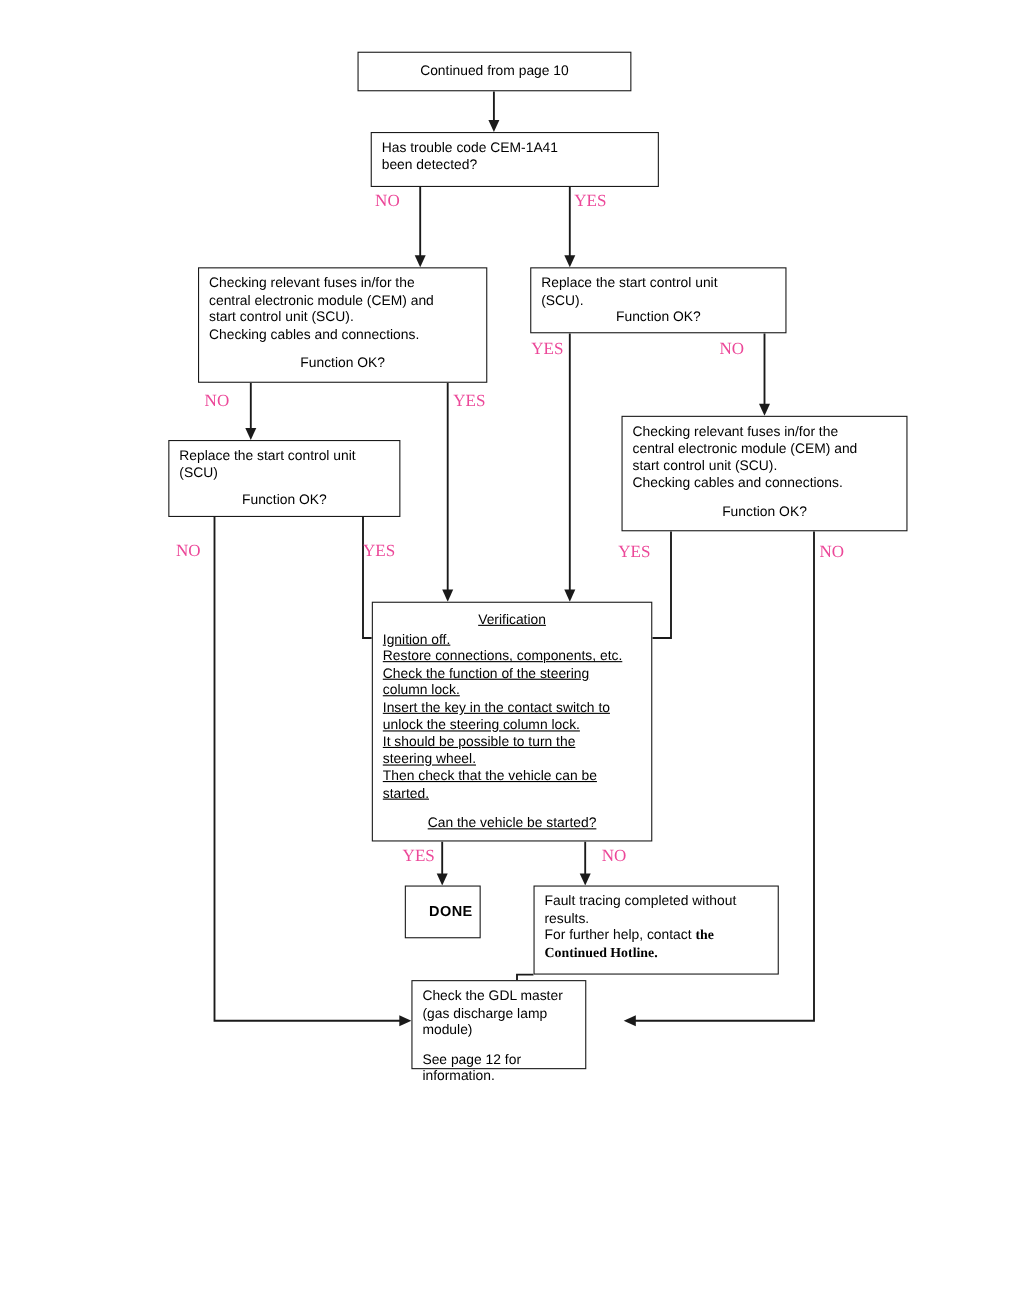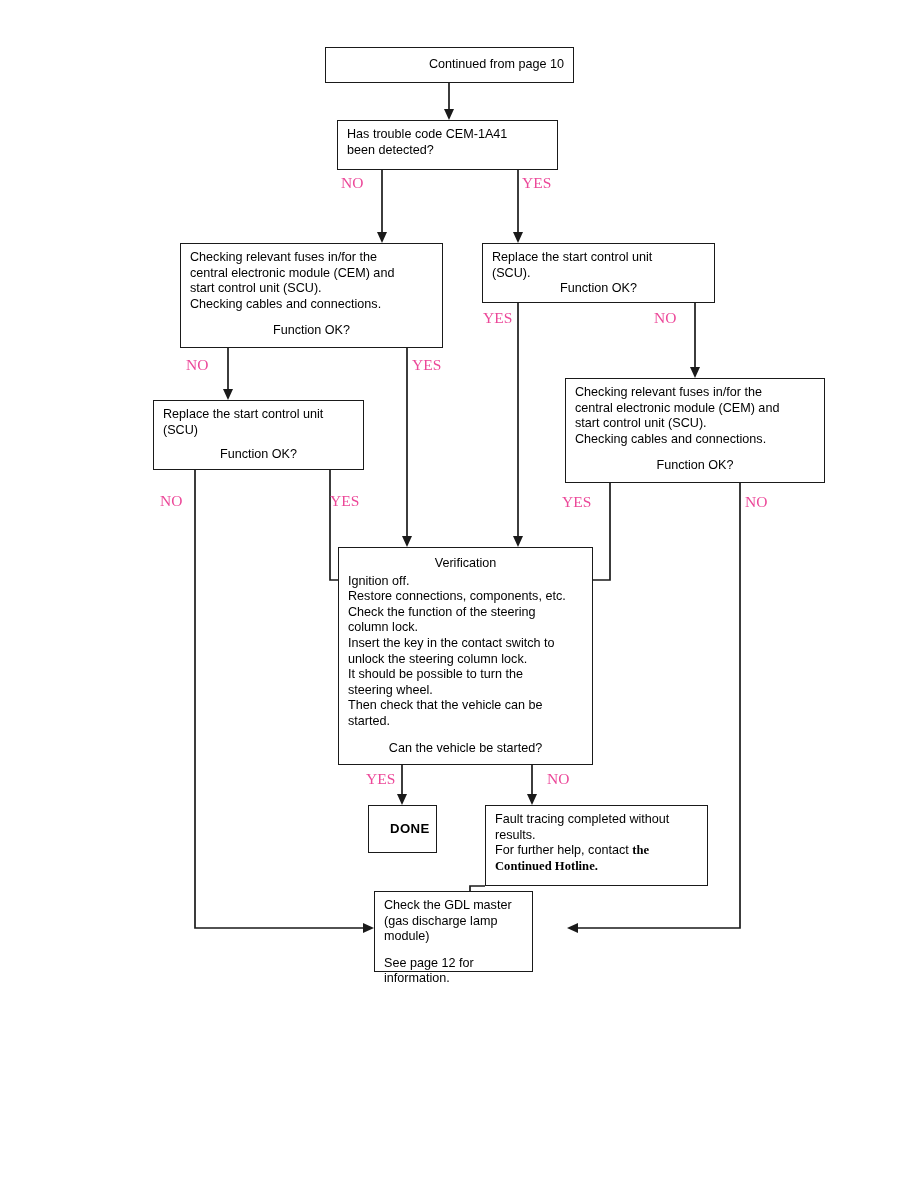--- a/index.html
+++ b/index.html
@@ -22,21 +22,21 @@
     background: #ffffff;
     font-family: "Liberation Sans", sans-serif;
     font-size: 12.6px;
     line-height: 15.6px;
     color: #000000;
     z-index: 5;
   }
   .node .pad {
     padding: 6px 9px 4px 9px;
   }
-  .ctr { text-align: right; }
+  .ctr { text-align: center; }
   .lbl {
     position: absolute;
     font-family: "Liberation Serif", serif;
     font-size: 15.5px;
     color: #ec4899;
     z-index: 6;
     white-space: nowrap;
   }
   .title-line {
     text-align: center;
@@ -115,21 +115,21 @@
 
     <path d="M 485 886 L 470 886 L 470 891"></path>
   </svg>
 
   <div class="node" style="left:325px; top:47px; width:249px; height:36px;">
     <div class="pad ctr" style="padding-top:9px;">
       <span>Continued from page 10</span>
     </div>
   </div>
 
-  <div class="node" style="left:337px; top:120px; width:221px; height:50px;">
+  <div class="node" style="left:337px; top:120px; width:262px; height:50px;">
     <div class="pad">
       <div>Has trouble code CEM-1A41</div>
       <div>been detected?</div>
     </div>
   </div>
 
   <div class="node" style="left:180px; top:243px; width:263px; height:105px;">
     <div class="pad">
       <div>Checking relevant fuses in/for the</div>
       <div>central electronic module (CEM) and</div>
@@ -159,21 +159,21 @@
     <div class="pad">
       <div>Checking relevant fuses in/for the</div>
       <div>central electronic module (CEM) and</div>
       <div>start control unit (SCU).</div>
       <div>Checking cables and connections.</div>
       <div class="q-line">Function OK?</div>
     </div>
   </div>
 
   <div class="node" style="left:338px; top:547px; width:255px; height:218px;">
-    <div class="pad" style="padding-top:8px;">
+    <div class="pad" style="padding-top:8px;text-decoration:underline;">
       <div class="title-line">Verification</div>
       <div>Ignition off.</div>
       <div>Restore connections, components, etc.</div>
       <div>Check the function of the steering</div>
       <div>column lock.</div>
       <div>Insert the key in the contact switch to</div>
       <div>unlock the steering column lock.</div>
       <div>It should be possible to turn the</div>
       <div>steering wheel.</div>
       <div>Then check that the vehicle can be</div>

